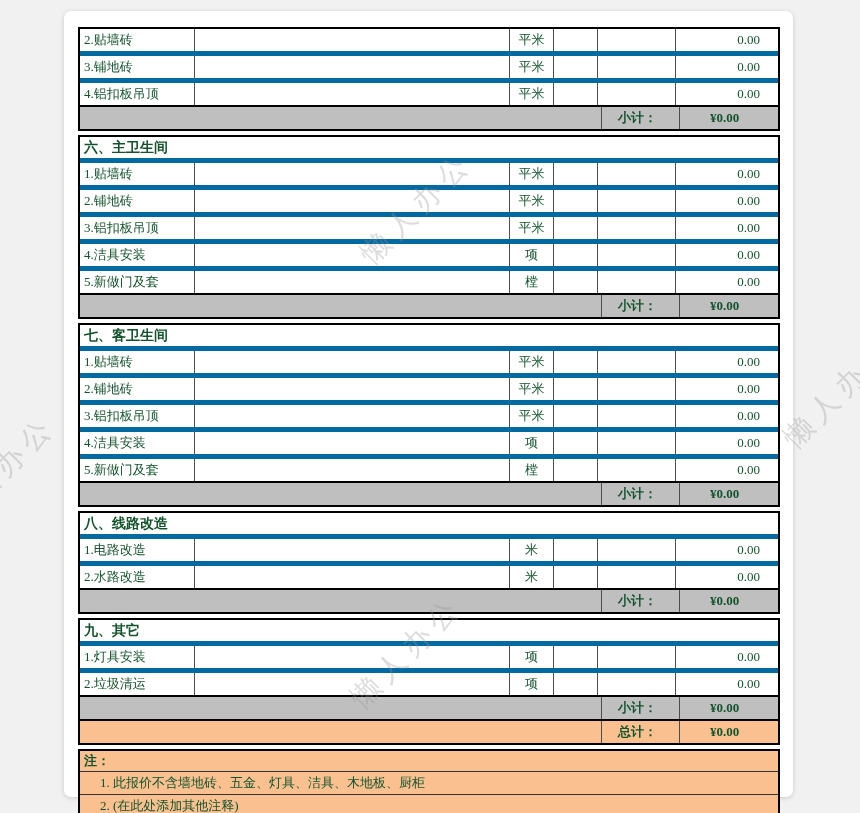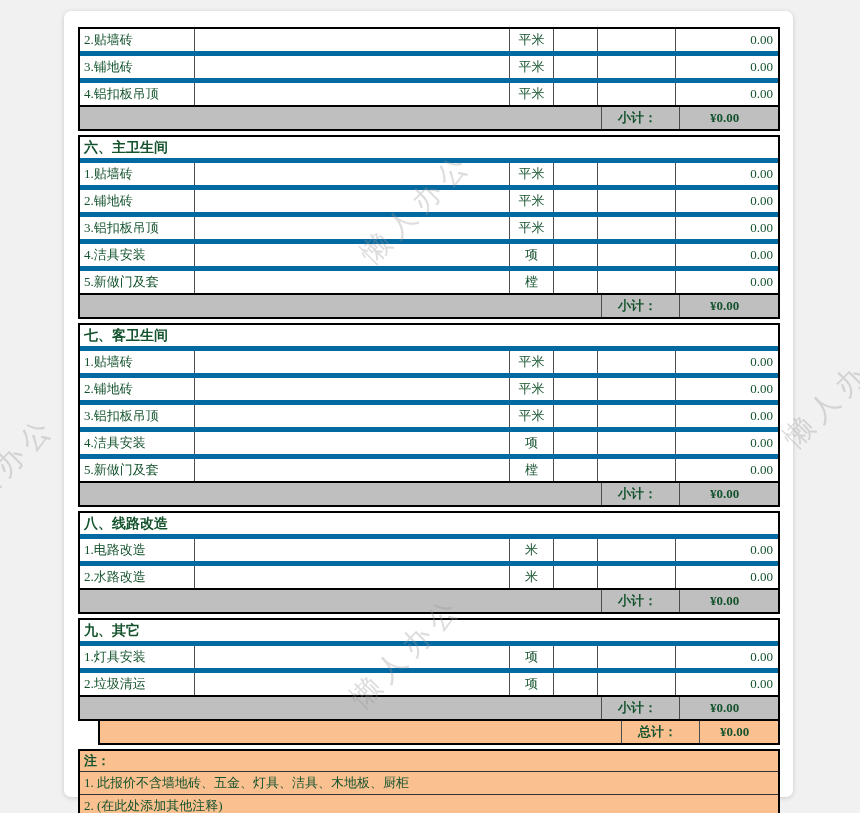--- a/index.html
+++ b/index.html
@@ -13,34 +13,34 @@
   .sec-head{height:21px;line-height:21px;padding-left:4px;font-weight:bold;
             font-family:"Liberation Sans","DejaVu Sans",sans-serif;font-size:14px;
             white-space:nowrap;overflow:hidden;}
   .row{display:grid;grid-template-columns:114px 315px 44px 44px 78px 1fr;
        height:22px;line-height:22px;}
   .row + .row, .sec-head + .row{border-top:5px solid #0369a1;}
   .cell{overflow:hidden;white-space:nowrap;}
   .cell + .cell{border-left:1px solid #4d4d4d;}
   .c-name{padding-left:4px;}
   .c-unit{text-align:center;}
-  .c-amount{text-align:right;padding-right:5px;}
+  .c-amount{text-align:right;padding-right:18px;}
   .row-subtotal{display:grid;grid-template-columns:521px 78px 1fr;background:#bfbfbf;
                 border-top:2px solid #000;height:22px;line-height:22px;font-weight:bold;}
   .scell{overflow:hidden;white-space:nowrap;}
   .scell + .scell{border-left:1px solid #4d4d4d;}
   .s-label{padding-left:16px;}
   .s-value{text-align:center;padding-right:9px;}
   .last-section{margin-bottom:0;}
-  .total-section{border-top:none;margin-left:20px;}
+  .total-section{border-top:none;}
   .total-section .row-subtotal{background:#fac090;border-top:none;}
   .notes-section{border:2px solid #000;background:#fac090;box-sizing:border-box;}
   .note-head{height:20px;line-height:20px;font-weight:bold;padding-left:4px;
              white-space:nowrap;overflow:hidden;}
-  .note-row{height:22px;line-height:22px;padding-left:4px;border-top:1px solid #333;
+  .note-row{height:22px;line-height:22px;padding-left:20px;border-top:1px solid #333;
             white-space:nowrap;overflow:hidden;}
   .wm{position:absolute;z-index:9;font-size:29px;letter-spacing:7px;white-space:nowrap;
       color:rgba(150,150,150,0.32);transform:rotate(-45deg);transform-origin:center;
       font-family:"DejaVu Sans",sans-serif;pointer-events:none;}
   .wm1{left:345px;top:188px;}
   .wm2{left:768px;top:372px;}
   .wm3{left:-72px;top:452px;}
   .wm4{left:335px;top:632px;}
 </style>
 </head>

